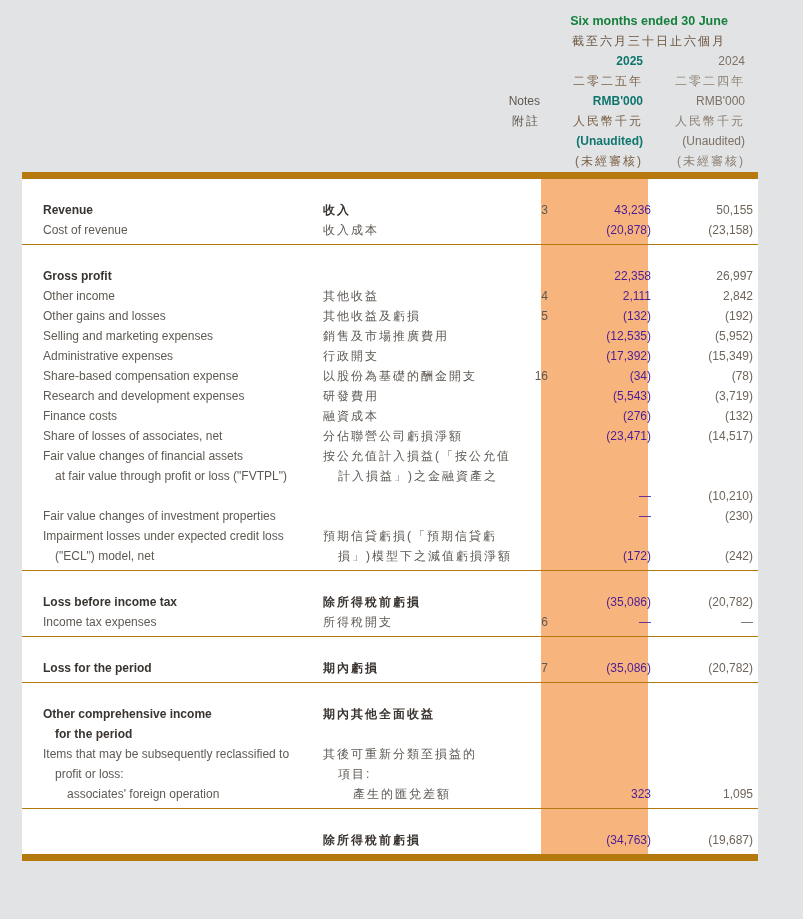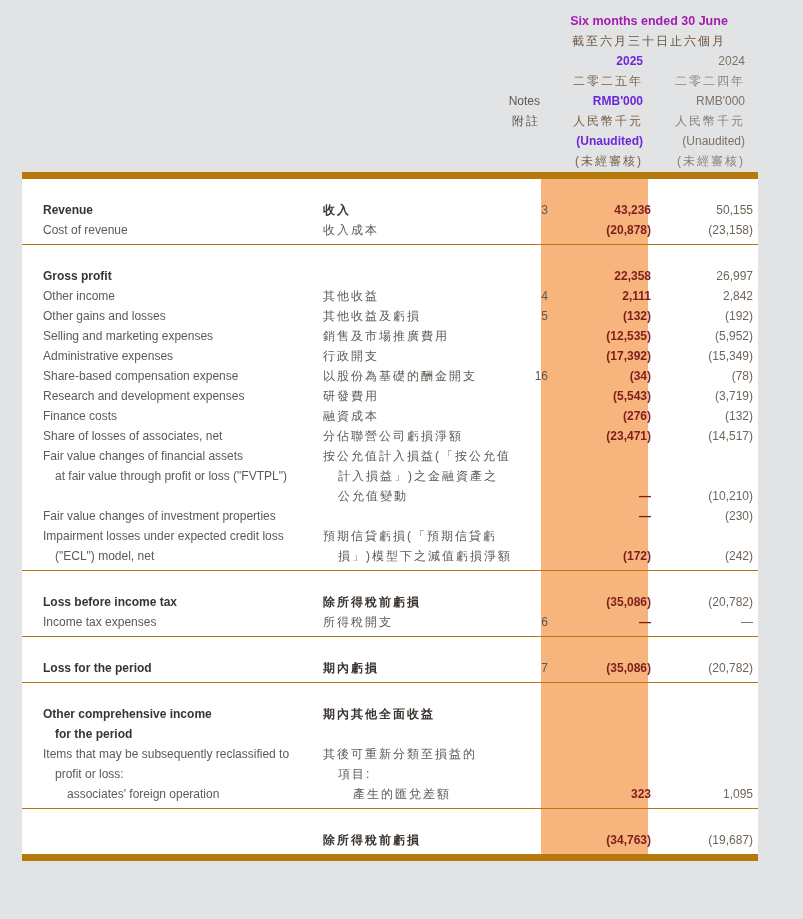--- a/index.html
+++ b/index.html
@@ -16,41 +16,41 @@
   .c-en{grid-column:1;padding-left:13px;}
   .c-zh{grid-column:2;}
   .c-note{grid-column:3;text-align:right;}
   .c-v25{grid-column:4;text-align:right;padding-right:5px;}
   .c-v24{grid-column:5;text-align:right;padding-right:13px;}
   .c-span45{grid-column:4/6;text-align:center;}
 
   
   .header{position:absolute;left:22px;top:11px;width:736px;}
   .hline{height:20px;line-height:20px;}
-  .t-en{font-weight:bold;color:#a21caf;font-size:12.5px;}
+  .t-en{font-weight:bold;color:#15803d;font-size:12.5px;}
   .t-zh{color:#6b543f;}
-  .h25{color:#6d28d9;font-weight:bold;}
+  .h25{color:#0f766e;font-weight:bold;}
   .h25zh{color:#7c6248;}
   .h24{color:#7d7064;}
   .h24zh{color:#8d8173;}
   .hnotes{color:#5f584f;}
 
   
   .table{
     position:absolute;left:22px;top:172px;width:736px;
     background:var(--paper,#ffffff);
     border-top:7px solid var(--gold,#b5790e);
     border-bottom:7px solid var(--gold,#b5790e);
   }
   .highlight{position:absolute;left:519px;top:0;bottom:0;width:107px;background:var(--orange,#f7b47d);}
   .sections{position:relative;}
   .section{border-bottom:1.5px solid var(--gold,#b5790e);padding:21px 0 4px 0;}
   .section:last-child{border-bottom:none;}
   .row{min-height:20px;line-height:20px;padding-left:8px;}
-  .row .c-v25{font-weight:bold;color:#7f1d1d;}
+  .row .c-v25{font-weight:normal;color:#4c1d95;}
   .row .c-v24{color:#6e655b;}
   .row .c-note{color:#5e5953;}
   .row.bold .c-en,.row.bold .c-zh{font-weight:bold;color:#3a3430;}
 </style>
 </head>
 <body>
 
 <div class="page">
 
   <div class="header">
@@ -179,21 +179,20 @@
           </div>
           <div class="grid row">
             <div class="c-en" style="padding-left: 25px;">at fair value through profit or loss ("FVTPL")</div>
             <div class="c-zh zh" style="padding-left: 15px;">計入損益」)之金融資產之</div>
             <div class="c-note"></div>
             <div class="c-v25"></div>
             <div class="c-v24"></div>
           </div>
           <div class="grid row">
             <div class="c-en"></div>
-            <div class="c-zh zh" style="padding-left: 15px;">公允值變動</div>
             <div class="c-note"></div>
             <div class="c-v25">—</div>
             <div class="c-v24">(10,210)</div>
           </div>
           <div class="grid row">
             <div class="c-en">Fair value changes of investment properties</div>
             <div class="c-note"></div>
             <div class="c-v25">—</div>
             <div class="c-v24">(230)</div>
           </div>

